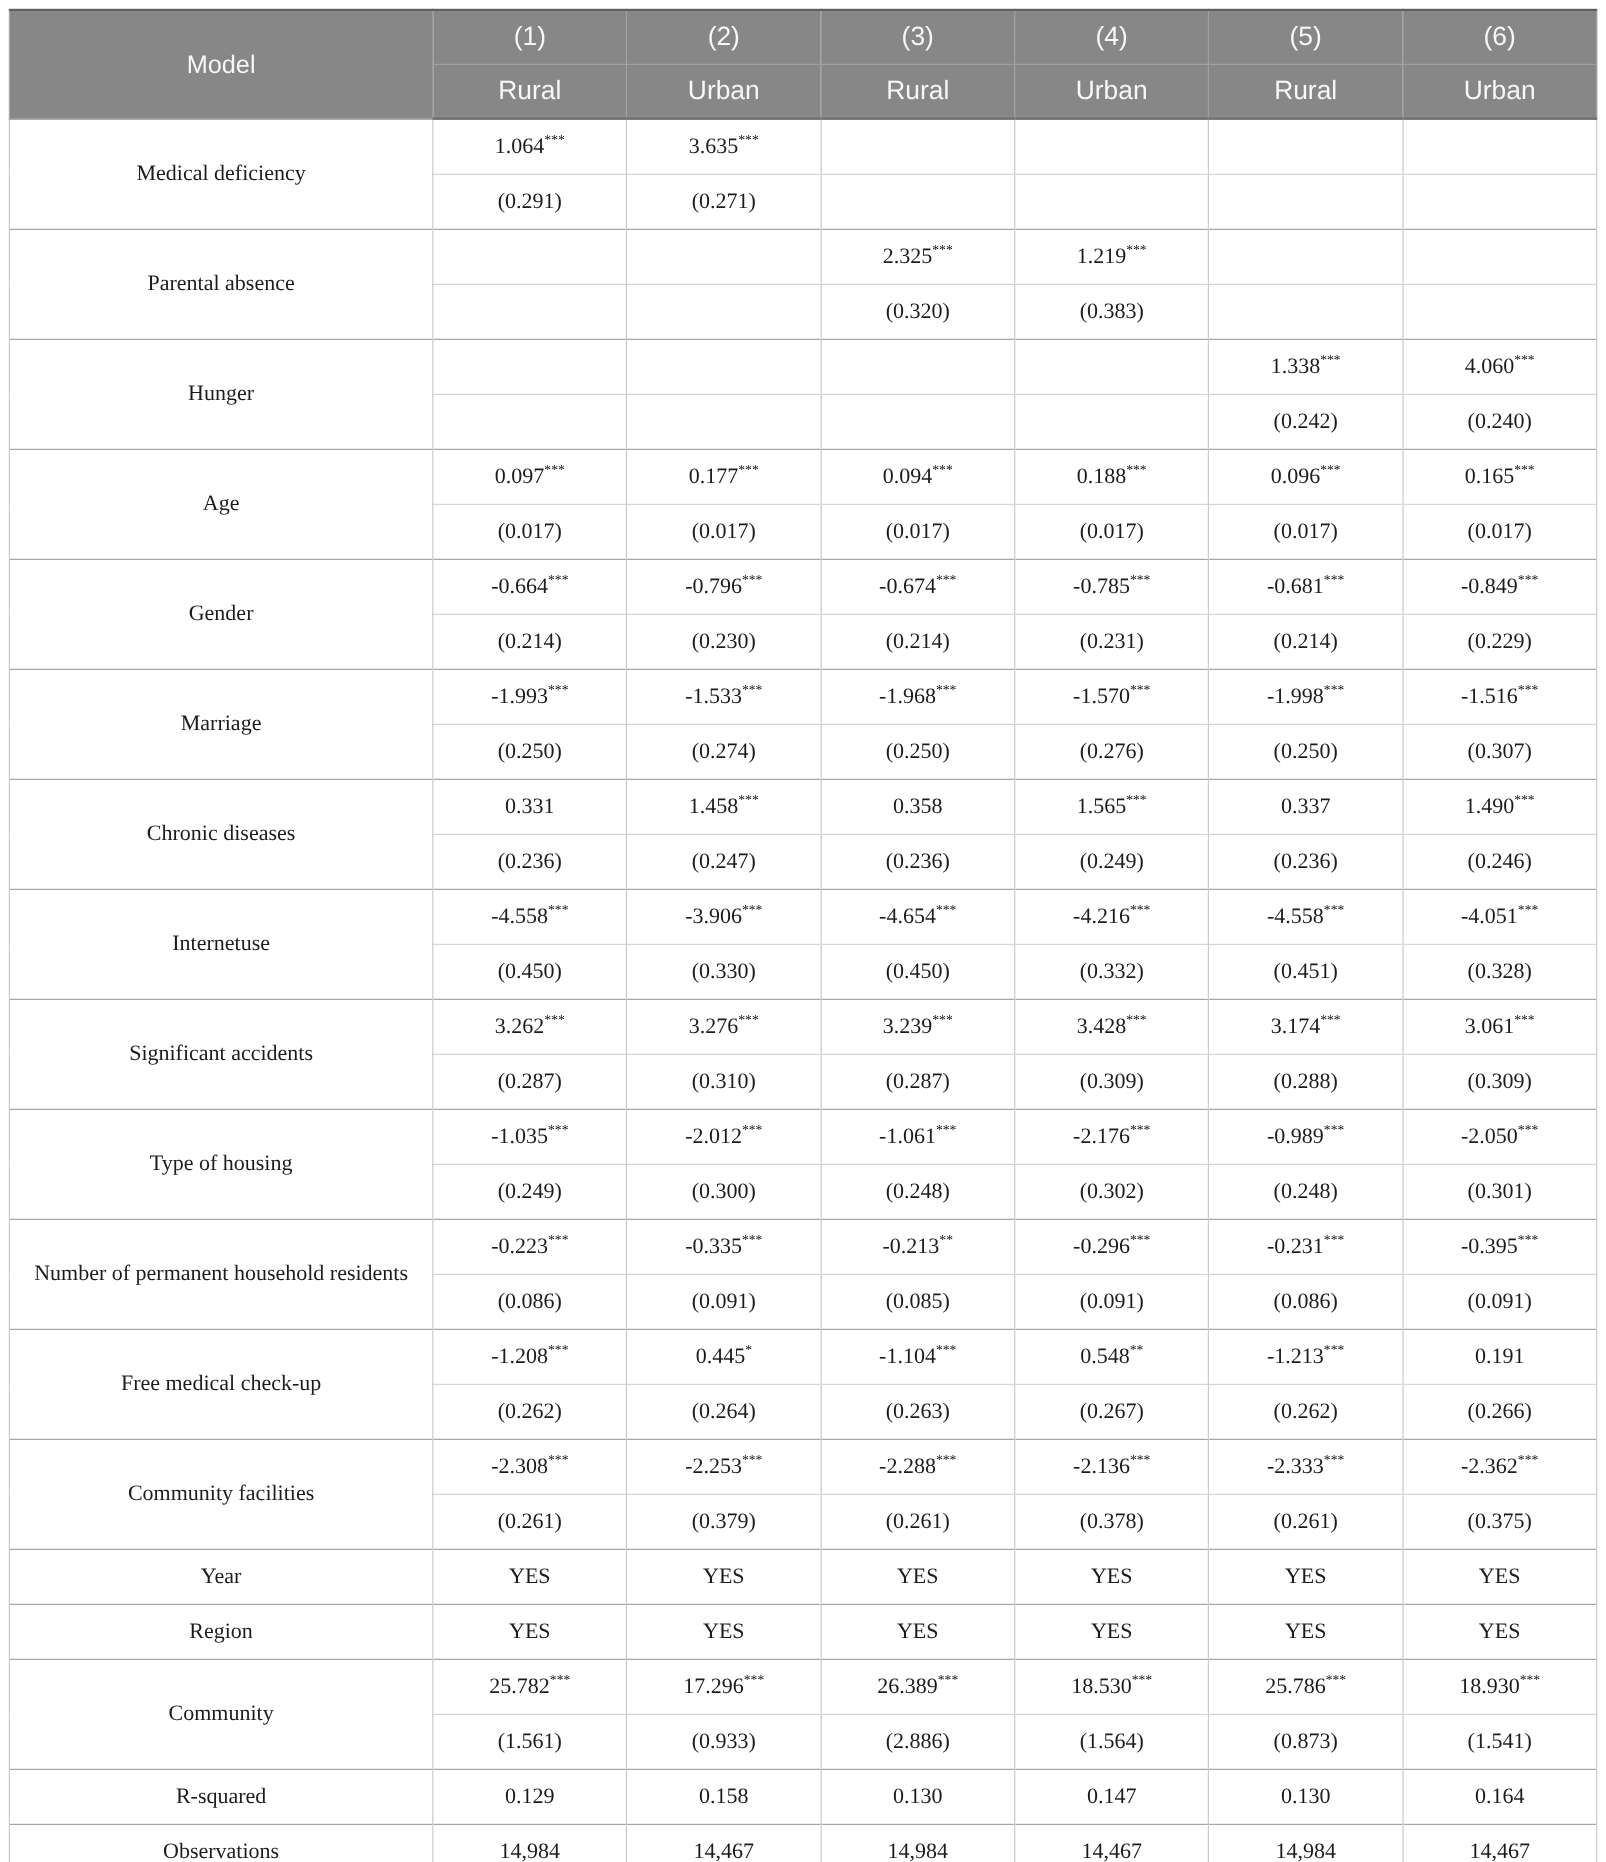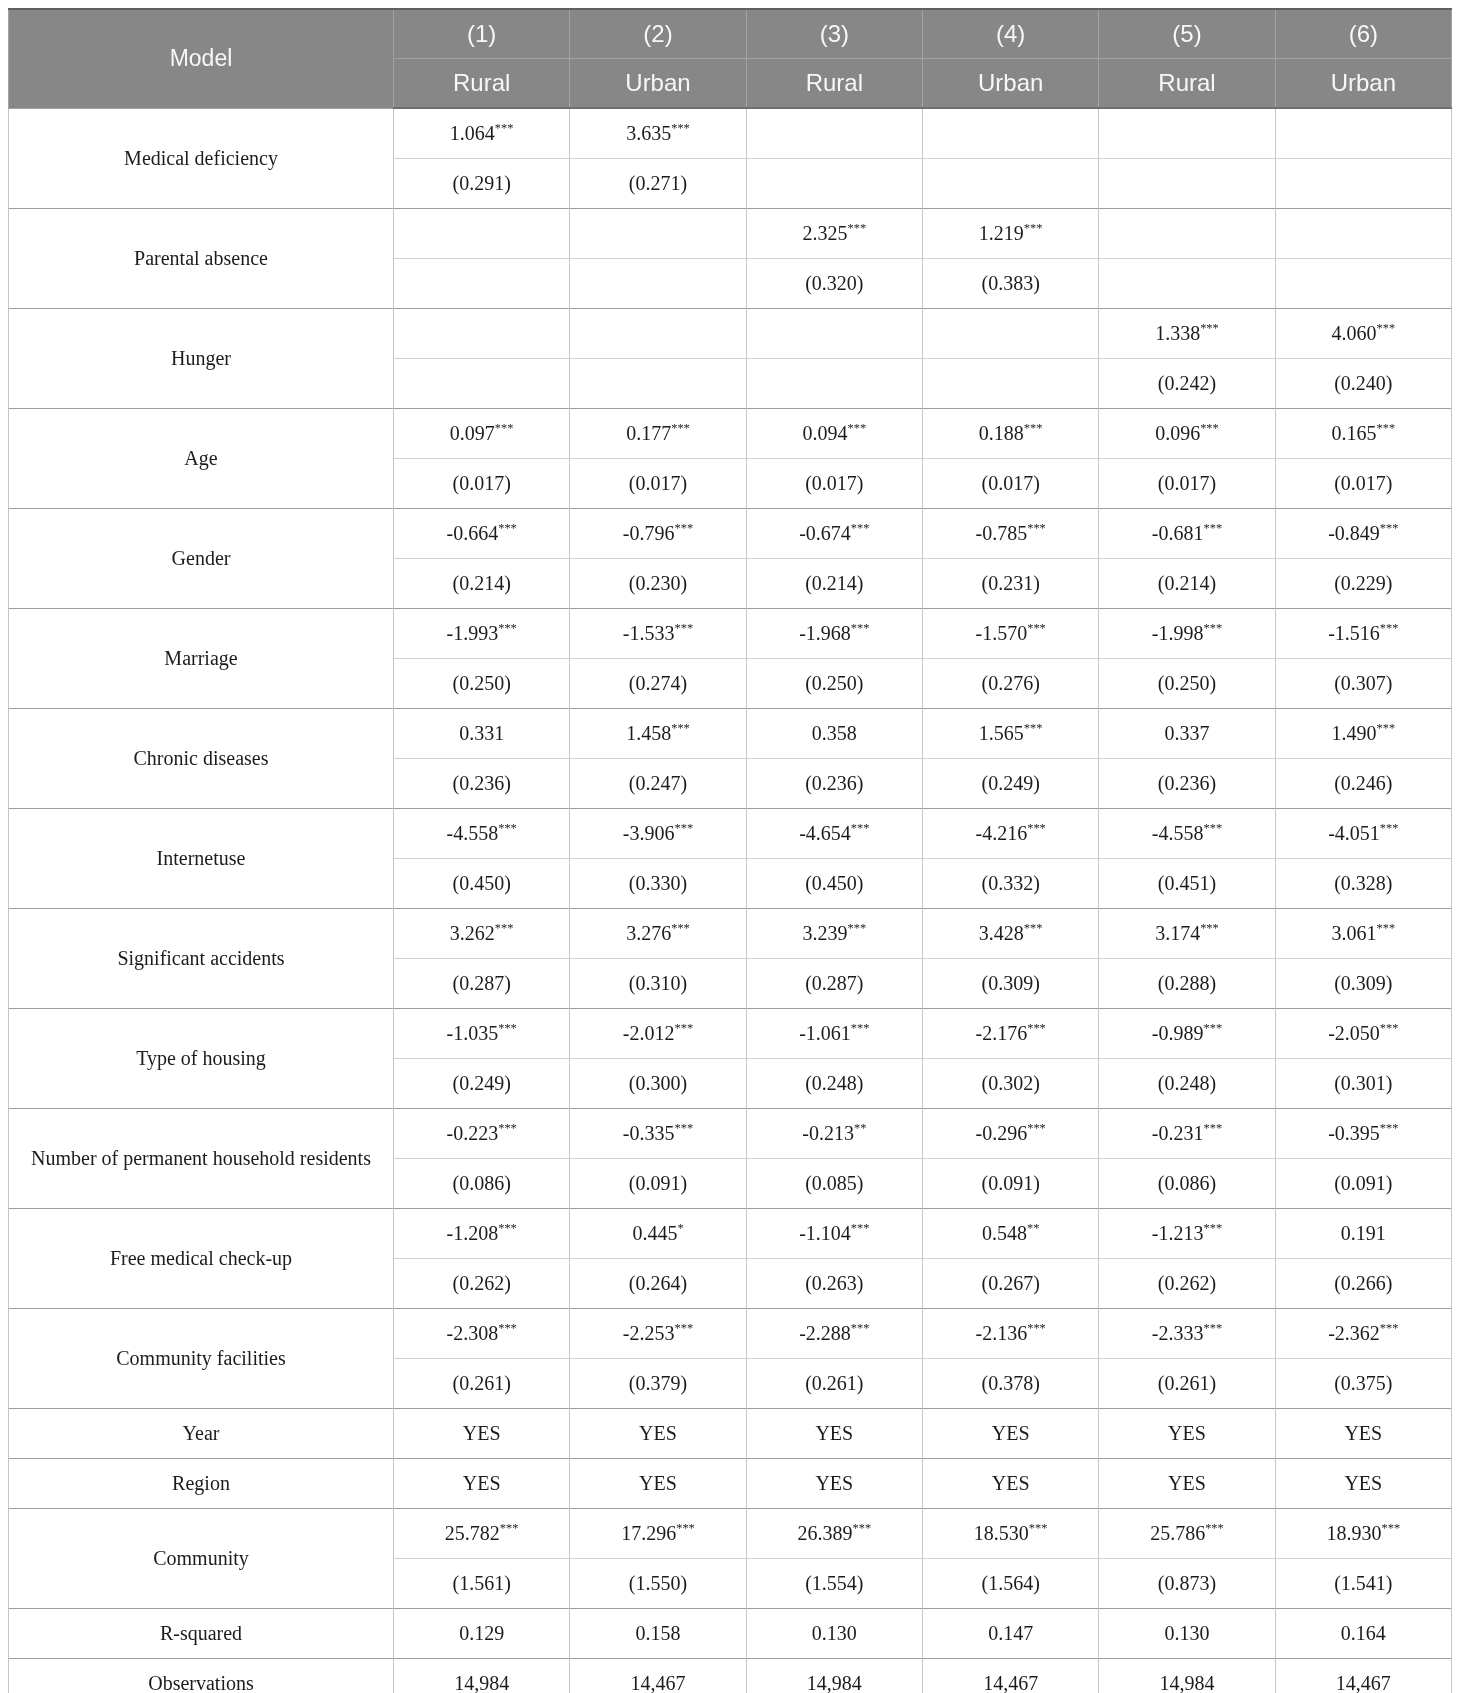--- a/index.html
+++ b/index.html
@@ -343,22 +343,22 @@
           <td class="row-label" rowspan="2">Community</td>
           <td class="coef">25.782<sup>***</sup></td>
           <td class="coef">17.296<sup>***</sup></td>
           <td class="coef">26.389<sup>***</sup></td>
           <td class="coef">18.530<sup>***</sup></td>
           <td class="coef">25.786<sup>***</sup></td>
           <td class="coef">18.930<sup>***</sup></td>
         </tr>
         <tr class="se-row">
           <td class="se">(1.561)</td>
-          <td class="se">(1.550)</td>
-          <td class="se">(1.554)</td>
+          <td class="se">(0.933)</td>
+          <td class="se">(2.886)</td>
           <td class="se">(1.564)</td>
           <td class="se">(0.873)</td>
           <td class="se">(1.541)</td>
         </tr>
         <tr class="group-start">
           <td class="row-label">R-squared</td>
           <td class="value">0.129</td>
           <td class="value">0.158</td>
           <td class="value">0.130</td>
           <td class="value">0.147</td>

